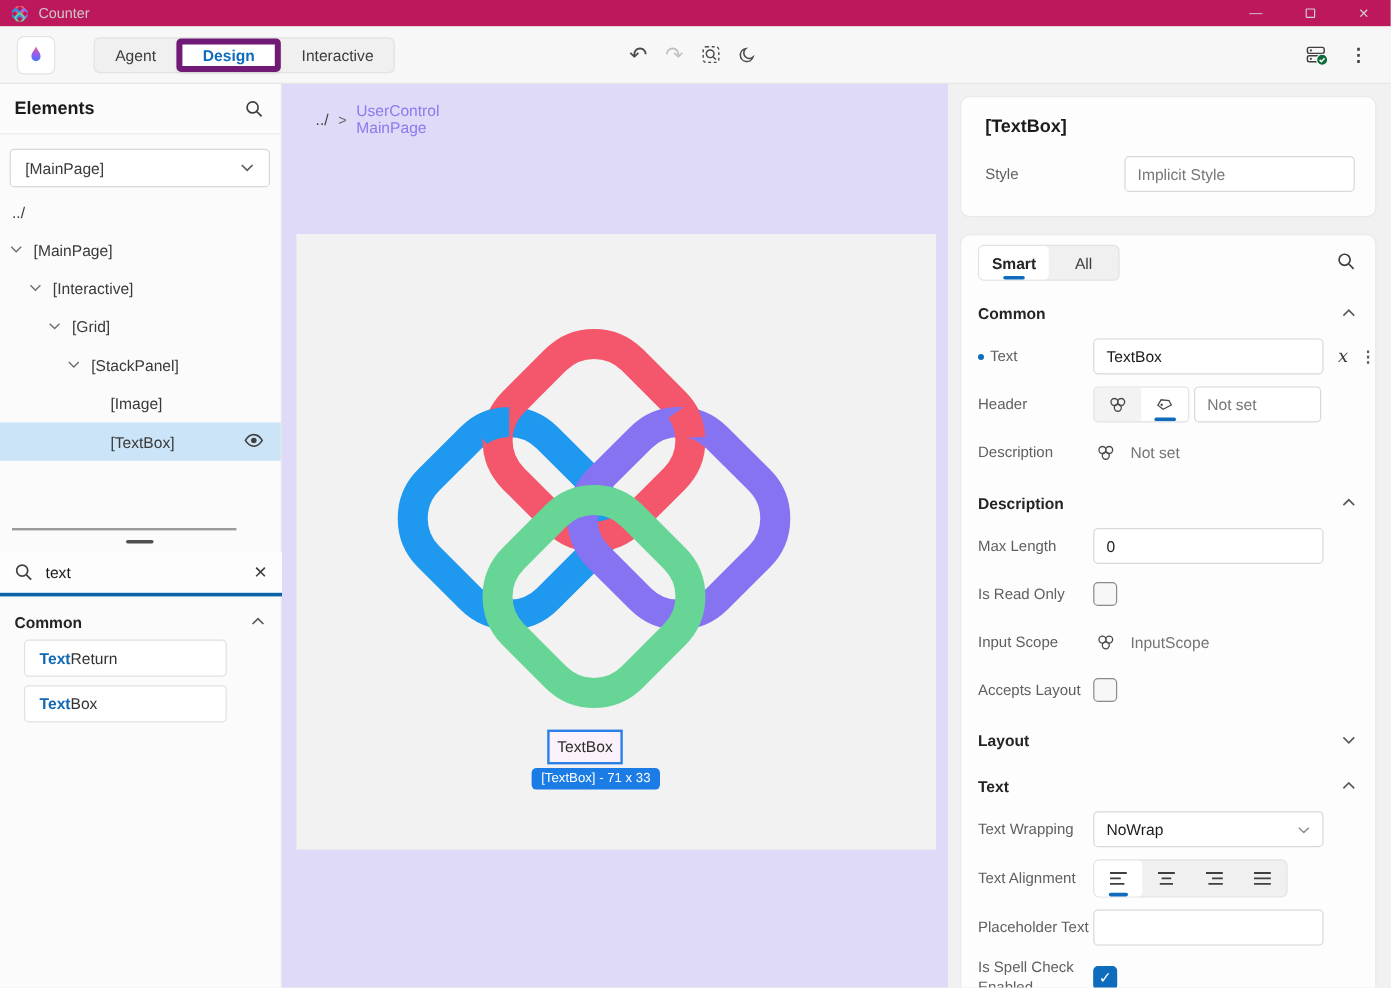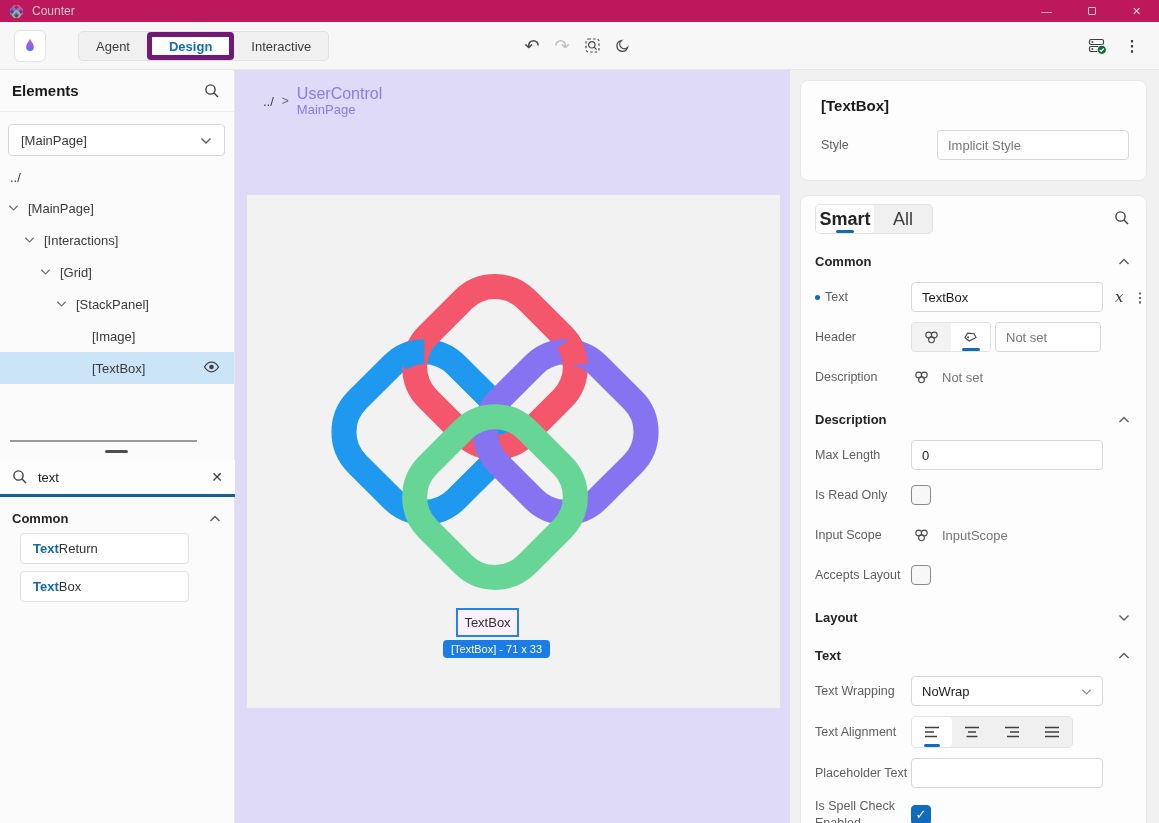--- a/index.html
+++ b/index.html
@@ -57,41 +57,41 @@
   .result-item { position:absolute; left:20px; width:169px; height:31px; background:#fff; border:1px solid #e1e1e1; border-radius:4px; display:flex; align-items:center; font-size:13px; }
   .result-item .hl { margin-left:12px; color:#1268b3; font-weight:bold; }
   .result-item .rest { color:#333; }
 
   
   .canvas { position:relative; flex:1; background:#dedaf8; }
   .crumb { position:absolute; left:28px; top:16px; display:flex; align-items:center; }
   .crumb .root { font-size:13px; color:#3f3f3f; }
   .crumb .sep { font-size:12px; color:#6b6b6b; margin:0 8px; }
   .crumb .stack { display:flex; flex-direction:column; line-height:1.05; color:#8b7bed; }
-  .crumb .ctype { font-size:16px; }
+  .crumb .ctype { font-size:13px; }
   .crumb .cname { font-size:13px; }
   .artboard { position:absolute; left:12px; top:125px; width:533px; height:513px; background:#f2f2f2; }
   .logo-svg { position:absolute; left:58px; top:47px; }
   .tb-element { position:absolute; left:221px; top:538px; width:63px; height:29px; border:2px solid #2b80e8; background:#fbf1fa; display:flex; align-items:center; justify-content:center; font-size:13px; color:#2f2f2f; }
   .size-tag { position:absolute; left:208px; top:570px; background:#1b7ce6; color:#fff; font-size:11px; font-weight:normal; padding:3px 8px; border-radius:4px; }
 
   
   .inspector { position:relative; width:369px; flex:none; background:#f1f1f1; }
   .card { position:absolute; left:10px; width:347px; background:#fdfdfd; border:1px solid #e9e9e9; border-radius:8px; }
   .card1 { top:10px; height:101px; padding:16px 20px; }
   .card1 .ititle { font-size:15px; font-weight:bold; color:#1b1b1b; }
   .row { display:flex; align-items:center;gap:20px; }
   .card1 .row { margin-top:16px; }
   .plabel { width:96px; flex:none; font-size:12.5px; color:#5f5f5f; line-height:1.35; }
   .pinput { width:192px; height:30px; background:#fff; border:1px solid #d8d8d8; border-radius:4px; padding:0 10px; font-size:13px; color:#1b1b1b; font-family:inherit; outline:none; }
   .pinput::placeholder { color:#767676; }
   .card2 { top:125px; height:700px; padding:8px 14px; overflow:hidden; }
   .ins-tabs-row { position:relative; height:30px; }
   .ins-tabs { position:absolute; left:0; top:0; height:30px; display:flex; background:#f0f0f0; border:1px solid #e2e2e2; border-radius:5px; }
-  .ins-tab { width:58px; display:flex; align-items:center; justify-content:center; font-size:18px; color:#3c3c3c; position:relative; }
+  .ins-tab { width:58px; display:flex; align-items:center; justify-content:center; font-size:13px; color:#3c3c3c; position:relative; }
   .ins-tab.active { background:#fff; border-radius:4px; color:#242424; font-weight:bold; }
   .ins-tab.active::after { content:""; position:absolute; bottom:0; left:50%; transform:translateX(-50%); width:18px; height:3px; background:#0f6cbd; border-radius:2px; }
   .ins-search { position:absolute; right:2px; top:6px; }
   .sec-head { display:flex; align-items:center; margin-top:16px; height:22px; position:relative; }
   .sec-head .sname { font-size:13px; font-weight:bold; color:#242424; }
   .sec-head .chev { position:absolute; right:2px; }
   .prop { margin-top:10px; min-height:30px; display:flex; align-items:center; }
   .bullet { width:5px; height:5px; border-radius:50%; background:#0f6cbd; display:inline-block; margin-right:5px; vertical-align:1px; }
   .trail { display:flex; align-items:center; margin-left:12px; gap:10px; }
   .xsym { font-family:"DejaVu Serif",serif; font-style:italic; font-size:15px; color:#3a3a3a; }
@@ -209,21 +209,21 @@
             </svg>
           </span>
         <span class="tlabel">[MainPage]</span>
       </div>
       <div class="tree-row" style="padding-left:24px">
         <span class="tchev">
             <svg width="11" height="8" viewBox="0 0 12 8">
               <polyline points="1.5,1.5 6,6 10.5,1.5" fill="none" stroke="#6e6e6e" stroke-width="1.3"></polyline>
             </svg>
           </span>
-        <span class="tlabel">[Interactions]</span>
+        <span class="tlabel">[Interactive]</span>
       </div>
       <div class="tree-row" style="padding-left:40px">
         <span class="tchev">
             <svg width="11" height="8" viewBox="0 0 12 8">
               <polyline points="1.5,1.5 6,6 10.5,1.5" fill="none" stroke="#6e6e6e" stroke-width="1.3"></polyline>
             </svg>
           </span>
         <span class="tlabel">[Grid]</span>
       </div>
       <div class="tree-row" style="padding-left:56px">

